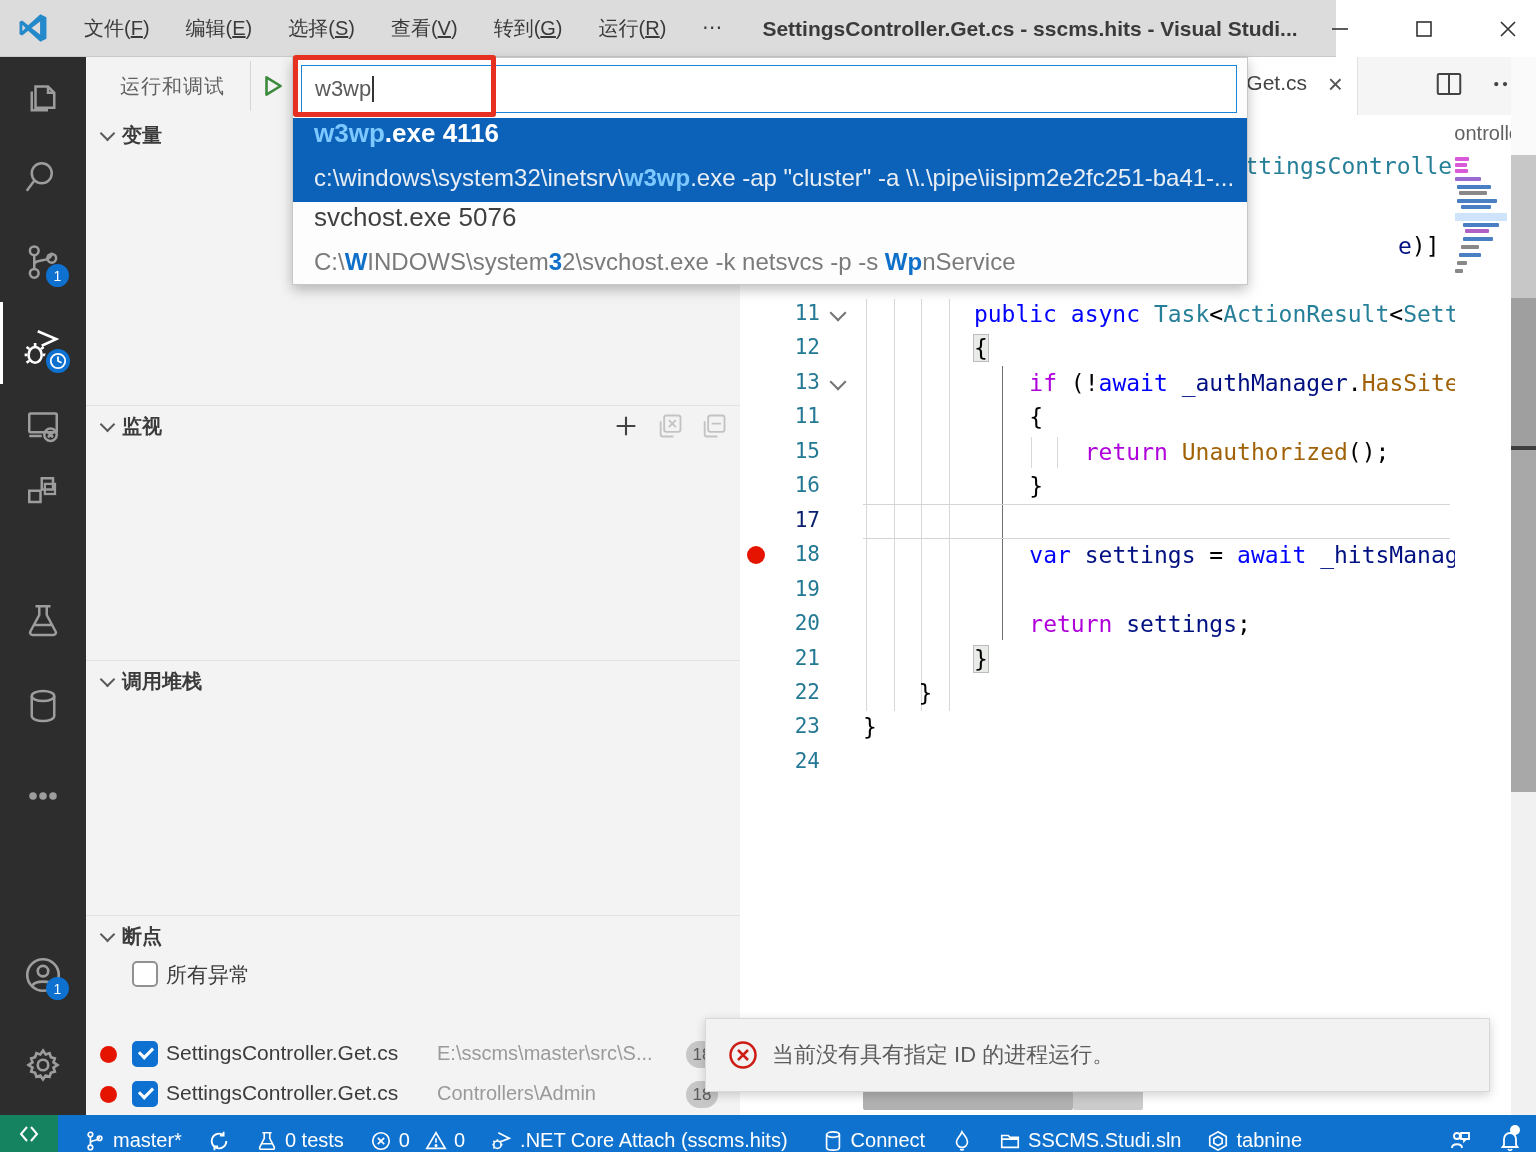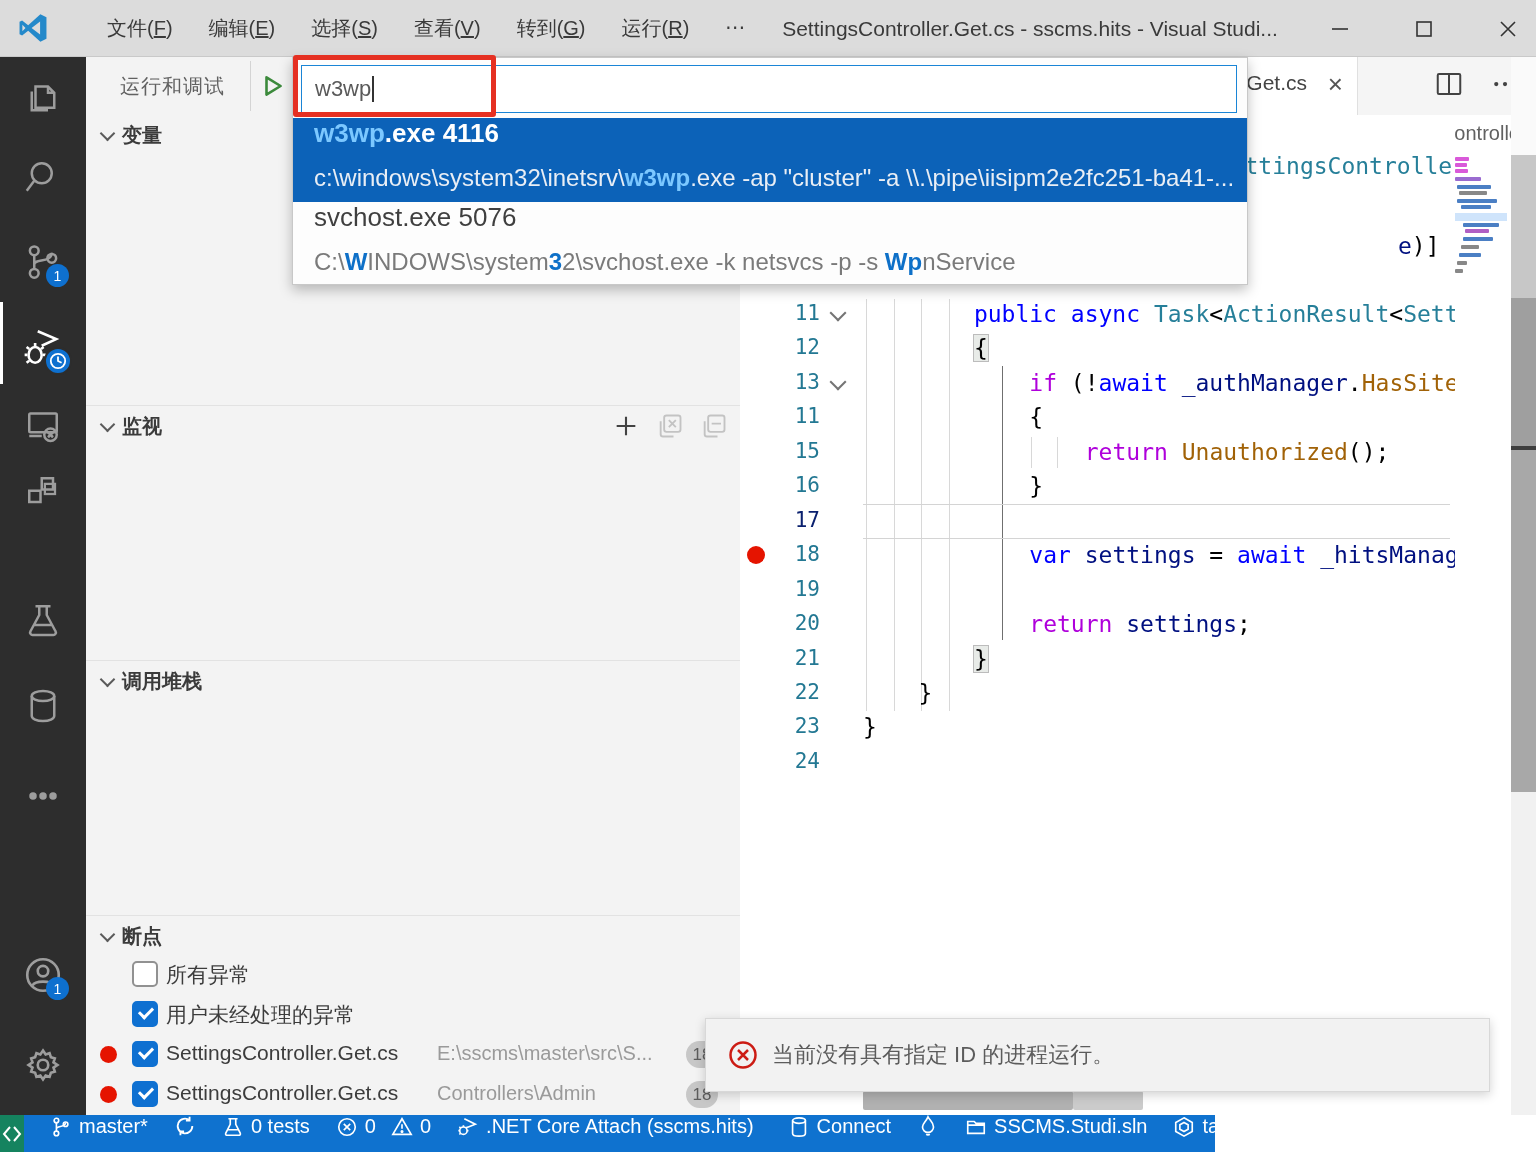--- a/index.html
+++ b/index.html
@@ -1,27 +1,27 @@
 <!DOCTYPE html>
 <html><head>
 <meta charset="utf-8">
 <style>
   * { margin:0; padding:0; box-sizing:border-box; }
   html,body { width:1536px; height:1152px; overflow:hidden; background:#fff;
     font-family:"Liberation Sans","DejaVu Sans",sans-serif; }
   body { position:relative; }
 
   
-  #titlebar { position:absolute; left:0; top:0; width:1536px; height:57px; background:#dcdcdc;
-    border-bottom:1px solid #c9c9c9; display:flex; align-items:center; z-index:20;gap:23px; }
+  #titlebar { position:absolute; left:0; top:0; width:1336px; height:57px; background:#dcdcdc;
+    border-bottom:1px solid #c9c9c9; display:flex; align-items:center; z-index:20; }
   #vscode-logo { width:34px; height:34px; margin:0 16px 0 16px; }
   .menu-item { font-size:20px; color:#3a3a3a; padding:6px 18px; white-space:nowrap; }
   .menu-item u { text-decoration:underline; }
   #window-title { position:absolute; left:770px; top:0; width:520px; height:57px; display:flex;
-    align-items:center; justify-content:center; font-size:21px; color:#3a3a3a; white-space:nowrap; }
+    align-items:center; justify-content:center; font-size:21px; color:#3a3a3a; white-space:nowrap;font-weight:bold; }
   .win-ctrl { position:absolute; top:0; width:58px; height:57px; display:flex; align-items:center;
     justify-content:center; color:#333; }
   #btn-min{left:1311px;} #btn-max{left:1395px;} #btn-close{left:1479px;}
 
   
   #activitybar { position:absolute; left:0; top:57px; width:86px; height:1058px; background:#2d2d2d; z-index:15; }
   .act-item { position:absolute; left:0; width:86px; height:52px; display:flex; align-items:center; justify-content:center; }
   .act-item svg { stroke:#9d9d9d; fill:none; stroke-width:2; }
   .act-item.active svg { stroke:#ffffff; }
   .act-badge { position:absolute; left:46px; top:28px; min-width:23px; height:23px; border-radius:12px;
@@ -117,22 +117,22 @@
   #red-rect { position:absolute; left:293px; top:55px; width:203px; height:62px;
     border:5px solid #e53022; border-radius:3px; z-index:60; }
 
   
   #toast { position:absolute; left:705px; top:1018px; width:785px; height:74px; background:#f2f2f2;
     border:1px solid #d8d8d8; box-shadow:0 3px 10px rgba(0,0,0,.18); z-index:40; display:flex; align-items:center; }
   #toast-icon { width:30px; height:30px; margin:0 14px 0 22px; }
   #toast-msg { font-size:22px; color:#5c5c5c; white-space:nowrap; }
 
   
-  #statusbar { position:absolute; left:0; top:1115px; width:1215px; height:37px; background:#0f72cf;
-    display:flex; align-items:flex-start; color:#fff; font-size:20px; z-index:30; }
+  #statusbar { position:absolute; left:0; top:1115px; width:1536px; height:37px; background:#0f72cf;
+    display:flex; align-items:flex-end; color:#fff; font-size:20px; z-index:30; }
   #remote-ind { width:58px; height:37px; background:#15835f; display:flex; align-items:center; justify-content:center; }
   .sb-item { display:flex; align-items:center; gap:7px; margin-left:26px; white-space:nowrap; }
   .sb-item svg { stroke:#fff; fill:none; stroke-width:1.8; }
   #sb-right { margin-left:auto; display:flex; align-items:center; margin-right:14px; }
   #bell-dot { position:absolute; margin-left:12px; margin-top:-20px; width:10px; height:10px;
     border-radius:50%; background:#fff; }
 </style>
 </head>
 <body>
 
@@ -290,24 +290,20 @@
   </div>
 
   <div class="sec-head" style="top:858px;">
     <span class="chev"></span>
     <span class="sec-label">断点</span>
   </div>
 
   <div class="bp-row" style="top:898px;">
     <span class="cbx"></span>
     <span class="bp-label">所有异常</span>
-  </div>
-  <div class="bp-row" style="top:938px;">
-    <span class="cbx checked"></span>
-    <span class="bp-label">用户未经处理的异常</span>
   </div>
   <div id="bp-rows">
       <div class="bp-row" style="top: 978px;">
         <span class="bp-dot"></span>
         <span class="cbx checked"></span>
         <span class="bp-label">SettingsController.Get.cs</span>
         <span class="bp-path">E:\sscms\master\src\S...</span>
         <span class="bp-line">18</span>
       </div>
       <div class="bp-row" style="top: 1018px;">

